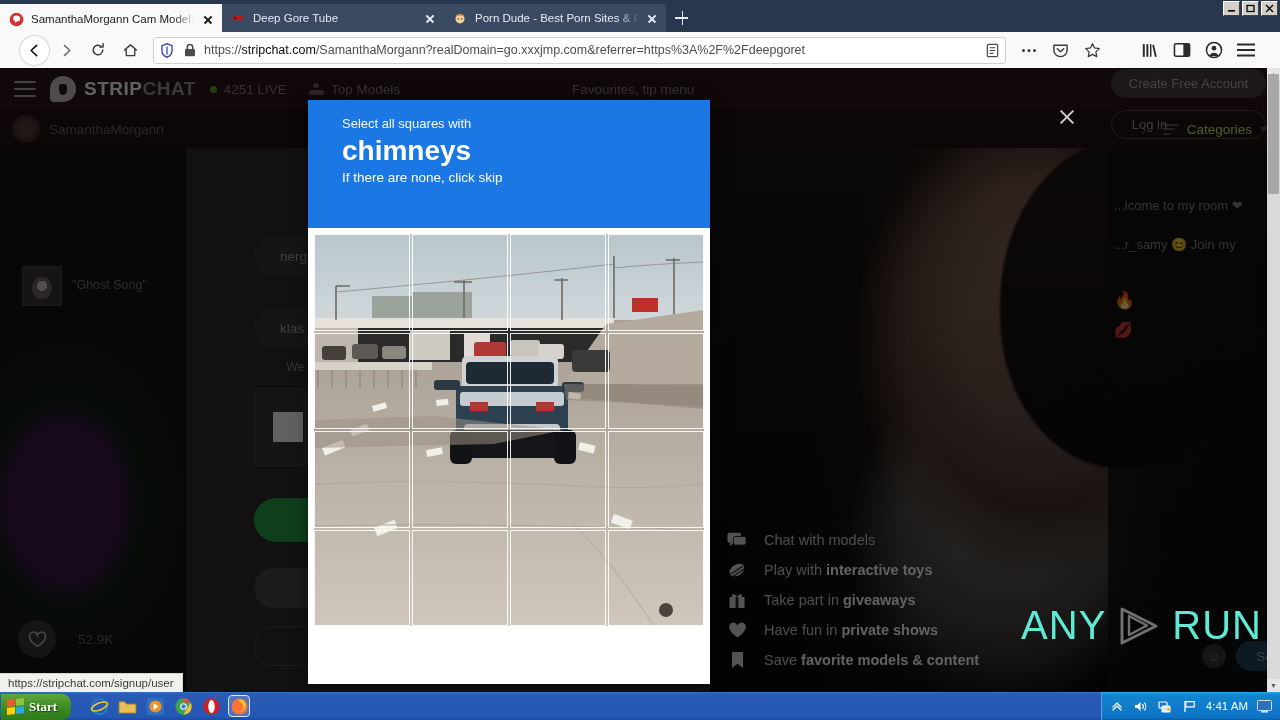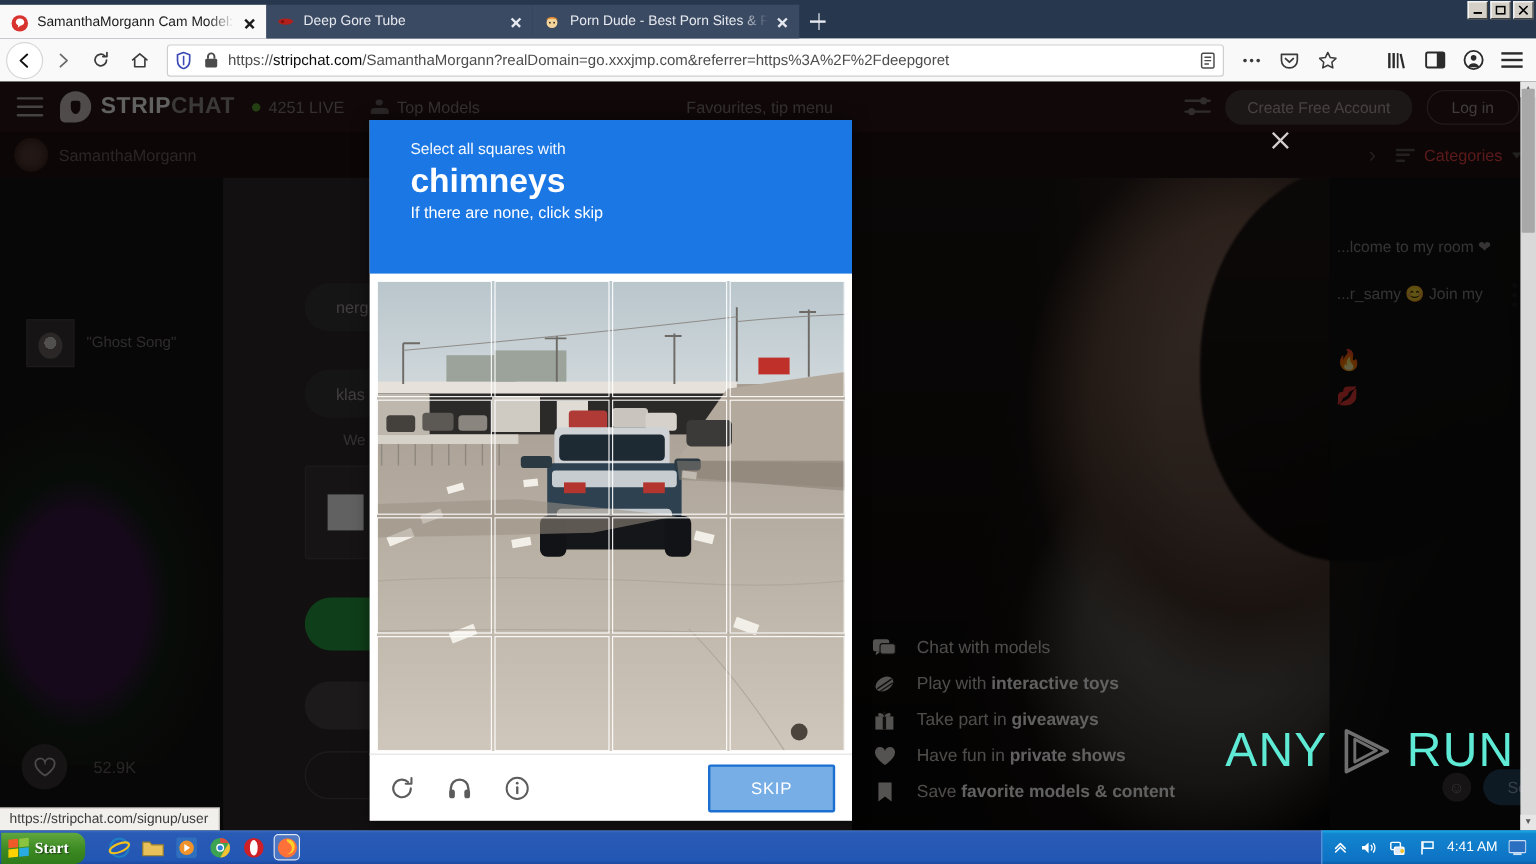--- a/index.html
+++ b/index.html
@@ -32,21 +32,21 @@
   .newtab::before, .newtab::after { content:""; position:absolute; background:#e6e9ef; }
   .newtab::before { left:9px; top:13.2px; width:13px; height:1.7px; }
   .newtab::after  { left:15.6px; top:6.8px; width:1.7px; height:14px; }
 
   .wincontrols { position:absolute; right:2px; top:1px; display:flex; gap:2px; }
   .wc { width:17px; height:15px; background:#d4d0c8; border:1px solid #fff;
         border-right-color:#404040; border-bottom-color:#404040;
         position:relative; display:flex; align-items:center; justify-content:center;
         font-size:9px; color:#000; font-family:"Liberation Sans",sans-serif; }
 
-  .navbar { height:36px; background:#f9f9f9; display:flex; align-items:center; padding:0 6px; gap:2px; }
+  .navbar { height:36px; background:#f9f9f9; display:flex; align-items:center; padding:0 20px; gap:2px; }
   .navbtn { width:30px; height:28px; display:flex; align-items:center; justify-content:center; color:#4a4a4a; }
   .navbtn.back { background:#fff; border-radius:50%; width:29px; height:29px; box-shadow:0 0 0 1px #d7d7d7; color:#111; }
   .urlbar { flex:1 1 auto; height:27px; background:#fff; border:1px solid #cfcfcf; border-radius:3px;
             display:flex; align-items:center; padding:0 4px; margin:0 6px; gap:5px; min-width:0; }
   .url-text { flex:1 1 auto; font-size:12.5px; color:#4d4d4d; white-space:nowrap; overflow:hidden;
               -webkit-mask-image:linear-gradient(to right,#000 95%,transparent 100%);
               mask-image:linear-gradient(to right,#000 95%,transparent 100%); }
   .url-text b { color:#0c0c0d; font-weight:400; }
   .urlicon { width:18px; height:18px; flex:0 0 18px; display:flex; align-items:center; justify-content:center; }
   .toolicons { display:flex; align-items:center; gap:3px; }
@@ -65,41 +65,41 @@
                    display:flex; align-items:center; justify-content:center; }
   .sc-logo .mark span { width:8px; height:11px; background:#2a1618; border-radius:2px 2px 50% 50%; }
   .sc-logo .wordmark { font-size:19px; font-weight:bold; letter-spacing:.5px; color:#fff; }
   .sc-logo .wordmark em { font-style:normal; color:#9b9393; }
   .sc-nav { display:flex; align-items:center; gap:22px; font-size:13.5px; color:#8a7f80; }
   .sc-nav .it { display:flex; align-items:center; gap:7px; }
   .dot-live { width:7px; height:7px; border-radius:50%; background:#5fa832; }
   .ico-models { width:15px; height:12px; position:relative; }
   .ico-models::before { content:""; position:absolute; left:4px; top:0; width:6px; height:5px; border-radius:50%; background:#6f6364; }
   .ico-models::after { content:""; position:absolute; left:0; bottom:0; width:15px; height:5px; border-radius:3px 3px 0 0; background:#6f6364; }
-  .sc-right { margin-left:auto; display:flex; align-items:center; gap:12px; }
+  .sc-right { margin-left:auto; display:flex; gap:12px;flex-direction:column; }
   .sc-filter { width:22px; height:18px; position:relative; }
   .sc-filter i { position:absolute; left:0; height:2px; background:#7e7273; border-radius:1px; }
   .sc-filter i:nth-child(1){ top:3px; width:22px; } .sc-filter i:nth-child(2){ top:12px; width:22px; }
   .sc-filter b { position:absolute; width:6px; height:6px; border-radius:50%; background:#7e7273; }
   .sc-filter b:nth-of-type(1){ top:1px; left:13px; } .sc-filter b:nth-of-type(2){ top:10px; left:3px; }
   .btn-create { height:29px; padding:0 18px; border-radius:15px; background:#4e3f40; color:#b9abac;
                 font-size:13px; display:flex; align-items:center; }
   .btn-login { height:29px; padding:0 20px; border-radius:15px; border:1px solid #5b4a4b; color:#a99b9c;
                font-size:13px; display:flex; align-items:center; }
 
   .sc-subbar { position:absolute; left:0; top:42px; width:1280px; height:38px; background:#201011; z-index:4;
                display:flex; align-items:center; padding:0 12px; }
   .model-chip { display:flex; align-items:center; gap:9px; }
   .model-av { width:28px; height:28px; border-radius:50%; background:#5a3f37; position:relative; overflow:hidden;
               box-shadow:inset 0 0 10px #2b1a16; }
   .model-av::after { content:""; position:absolute; left:-2px; top:-2px; width:6px; height:6px; border-radius:50%; background:#8fd14f; }
   .model-name { font-size:13.5px; color:#6e6566; }
   .sub-right { margin-left:auto; display:flex; align-items:center; gap:16px; }
   .chev-r { color:#5e5657; font-size:18px; }
-  .cat-btn { display:flex; align-items:center; gap:8px; color:#ef4444; font-size:13.5px; }
+  .cat-btn { display:flex; align-items:center; gap:8px; color:#bef264; font-size:13.5px; }
   .cat-lines { width:16px; height:11px; display:flex; flex-direction:column; justify-content:space-between; }
   .cat-lines i { height:2px; background:#5c5455; border-radius:1px; }
   .cat-lines i:nth-child(1){ width:16px;} .cat-lines i:nth-child(2){ width:12px;} .cat-lines i:nth-child(3){ width:8px;}
   .caret { width:0;height:0;border-left:4px solid transparent;border-right:4px solid transparent;border-top:5px solid #5c5455; }
 
   
   .player-col { position:absolute; left:0; top:80px; width:186px; height:544px; background:#151313; overflow:hidden; }
   .cover-art { position:absolute; left:22px; top:118px; width:40px; height:40px; background:#3a3636; border:1px solid #4a4444; }
   .cover-art::after { content:""; position:absolute; left:9px; top:10px; width:20px; height:22px; border-radius:50%;
                       background:radial-gradient(circle at 50% 40%, #d8d2cc 0 30%, #6e6765 31% 100%); }
@@ -662,43 +662,20 @@
         <div class="cell"></div>
         <div class="cell"></div>
         <div class="cell"></div>
         <div class="cell"></div>
         <div class="cell"></div>
         <div class="cell"></div>
         <div class="cell"></div>
         <div class="cell"></div>
       </div>
 
-      <div class="cap-foot">
-        <span class="cap-ico">
-          <svg width="22" height="22" viewBox="0 0 24 24">
-              <path d="M20 12a8 8 0 1 1-2.5-5.8" fill="none" stroke="#5c5c5c" stroke-width="1.9" stroke-linecap="round"></path>
-              <path d="M20.6 2.6v5.2h-5.2" fill="none" stroke="#5c5c5c" stroke-width="1.9" stroke-linecap="round" stroke-linejoin="round"></path>
-            </svg>
-        </span>
-        <span class="cap-ico">
-          <svg width="22" height="22" viewBox="0 0 24 24">
-              <path d="M4 15v-3a8 8 0 0 1 16 0v3" fill="none" stroke="#5c5c5c" stroke-width="2.1"></path>
-              <rect x="2.5" y="13" width="5.2" height="8" rx="2.4" fill="#5c5c5c"></rect>
-              <rect x="16.3" y="13" width="5.2" height="8" rx="2.4" fill="#5c5c5c"></rect>
-            </svg>
-        </span>
-        <span class="cap-ico">
-          <svg width="22" height="22" viewBox="0 0 24 24">
-              <circle cx="12" cy="12" r="9.6" fill="none" stroke="#5c5c5c" stroke-width="1.8"></circle>
-              <circle cx="12" cy="7.3" r="1.25" fill="#5c5c5c"></circle>
-              <rect x="11" y="10" width="2.1" height="7.4" rx="1" fill="#5c5c5c"></rect>
-            </svg>
-        </span>
-        <span class="skip-btn">SKIP</span>
-      </div>
     </div>
     <div class="cap-close"></div>
 
     <div class="statuslink">https://stripchat.com/signup/user</div>
   </div>
 
   <div class="taskbar">
     <div class="startbtn">
       <span class="winflag">
           <i></i>

